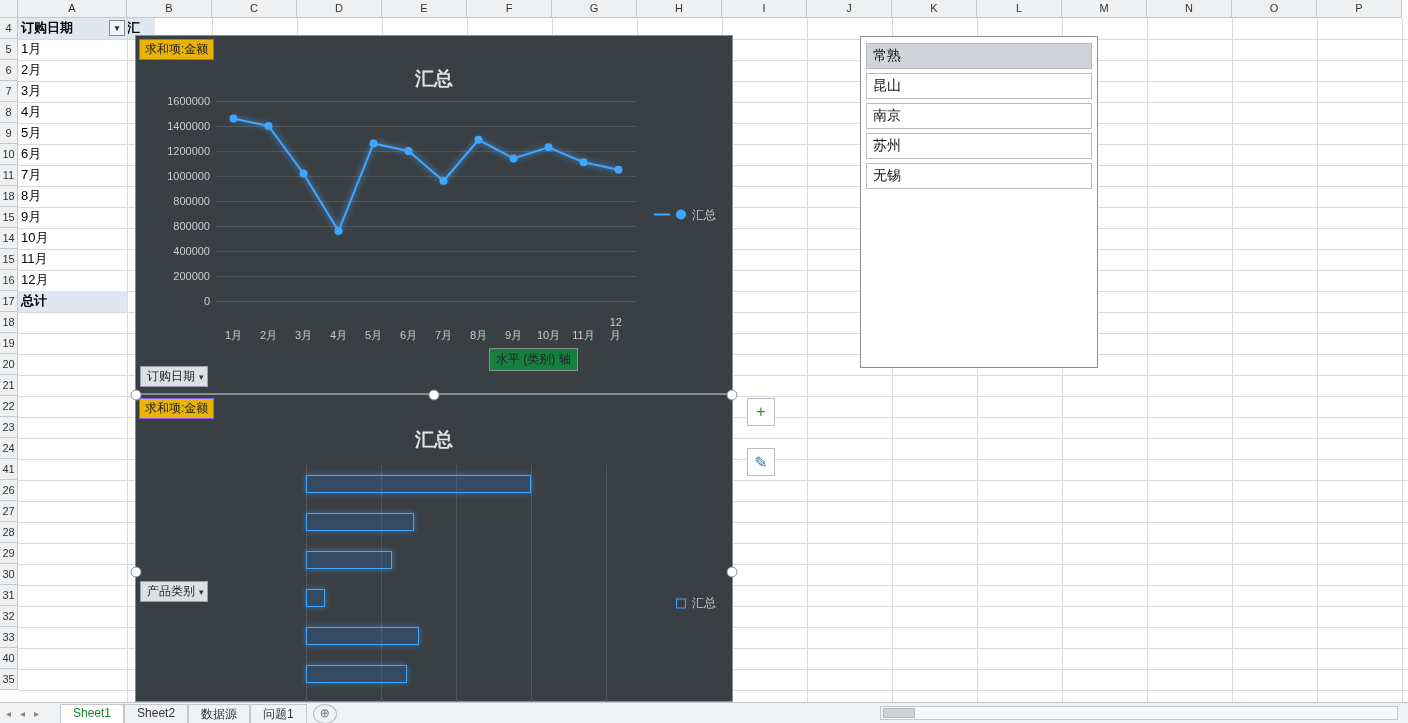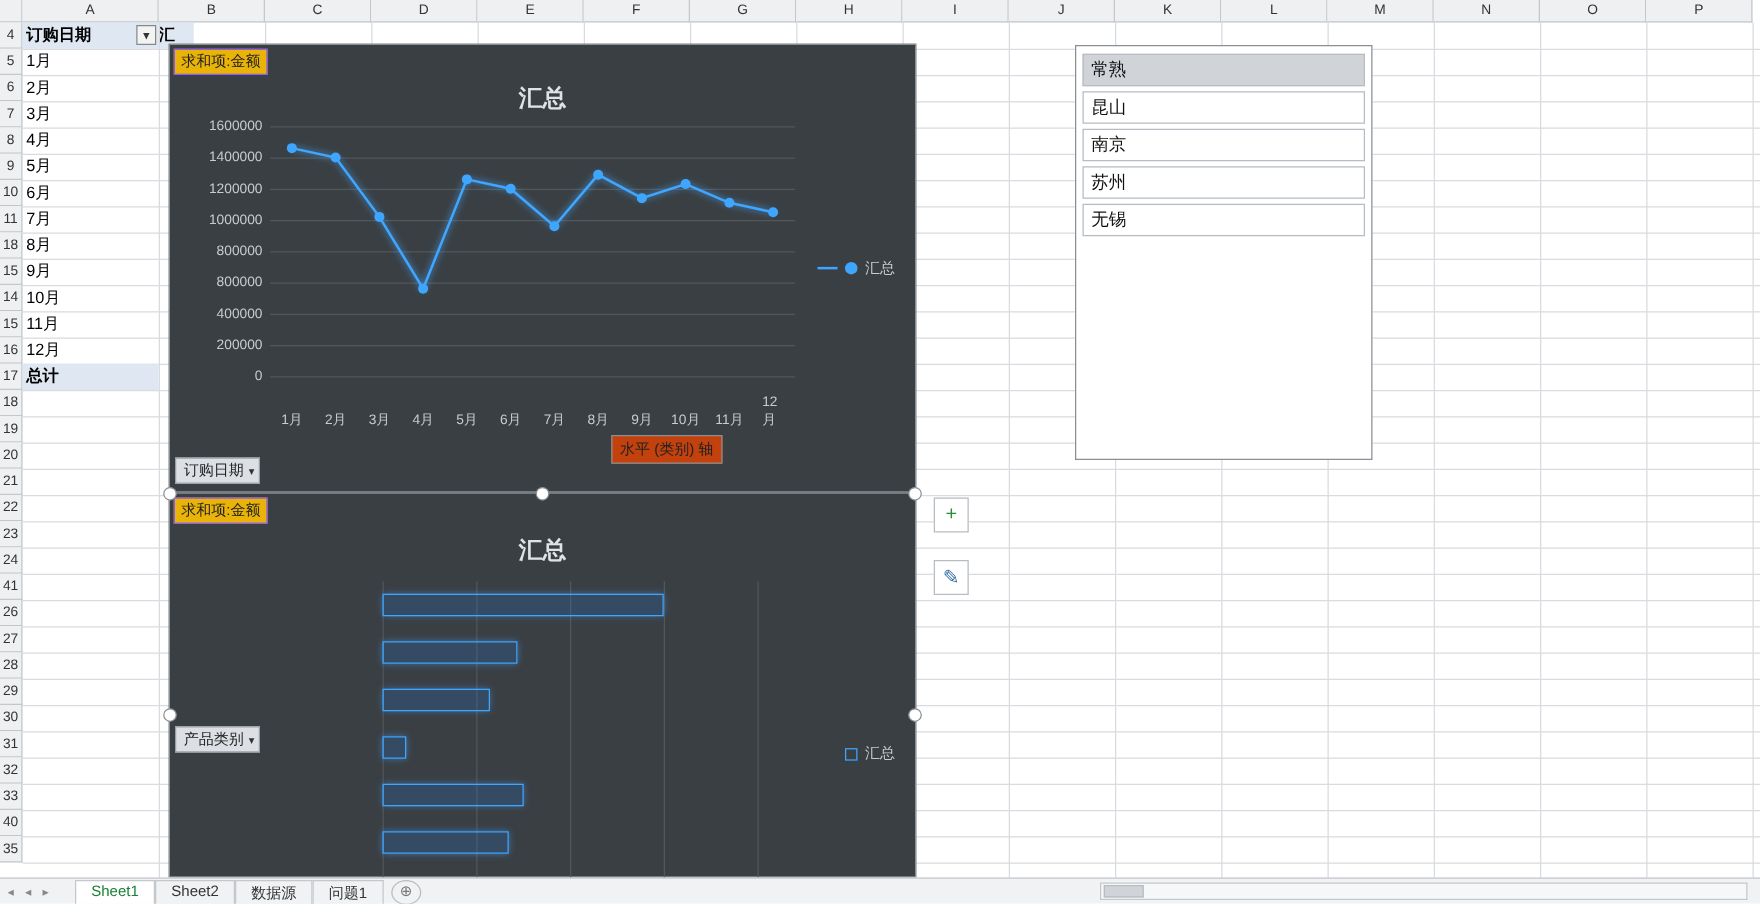--- a/index.html
+++ b/index.html
@@ -39,21 +39,21 @@
 .legend .dash{width:16px;height:0;border-top:2px solid #3fa6ff;display:inline-block}
 .legend .sq{width:10px;height:10px;border:1px solid #3fa6ff;display:inline-block;box-sizing:border-box}
 
 .plot2{position:absolute;left:170px;top:80px;width:320px;height:240px}
 .barrow{position:absolute;left:0;height:20px}
 .barrow .bar{position:absolute;left:0;top:0;height:18px;background:rgba(40,110,200,0.25);border:1px solid #3fa6ff;box-shadow:0 0 6px rgba(70,160,255,0.55);box-sizing:border-box}
 .plot2 .vtick{position:absolute;top:-10px;bottom:-4px;width:0;border-left:1px solid #52575b}
 
 .sel-handle{position:absolute;width:9px;height:9px;background:#fff;border:1px solid #8a8f94;border-radius:50%;transform:translate(-50%,-50%)}
 
-.tooltip{position:absolute;background:#c2410c;border:1px solid #8a8f94;padding:2px 6px;font-size:12px;color:#222}
+.tooltip{position:absolute;background:#15803d;border:1px solid #8a8f94;padding:2px 6px;font-size:12px;color:#222}
 
 .slicer{position:absolute;background:#fff;border:1px solid #8a8f94;padding:6px 5px;box-sizing:border-box}
 .slicer .slicer-item{border:1px solid #b6bcc2;padding:3px 6px;margin-bottom:4px;font-size:14px;color:#111;cursor:pointer}
 .slicer .slicer-item.sel{background:#d0d4d8}
 
 .sidebtn{position:absolute;width:26px;height:26px;border:1px solid #b6bcc2;background:#fff;display:flex;align-items:center;justify-content:center;font-size:16px;color:#2a8f34}
 .sidebtn.brush{color:#3a6ea8}
 
 .tabs{position:absolute;left:0;right:0;bottom:0;height:20px;background:#f0f2f4;border-top:1px solid #c4c8cc;display:flex;align-items:flex-end;padding-left:60px;gap:0}
 .tabs .nav{position:absolute;left:6px;bottom:1px;display:flex;gap:4px}

